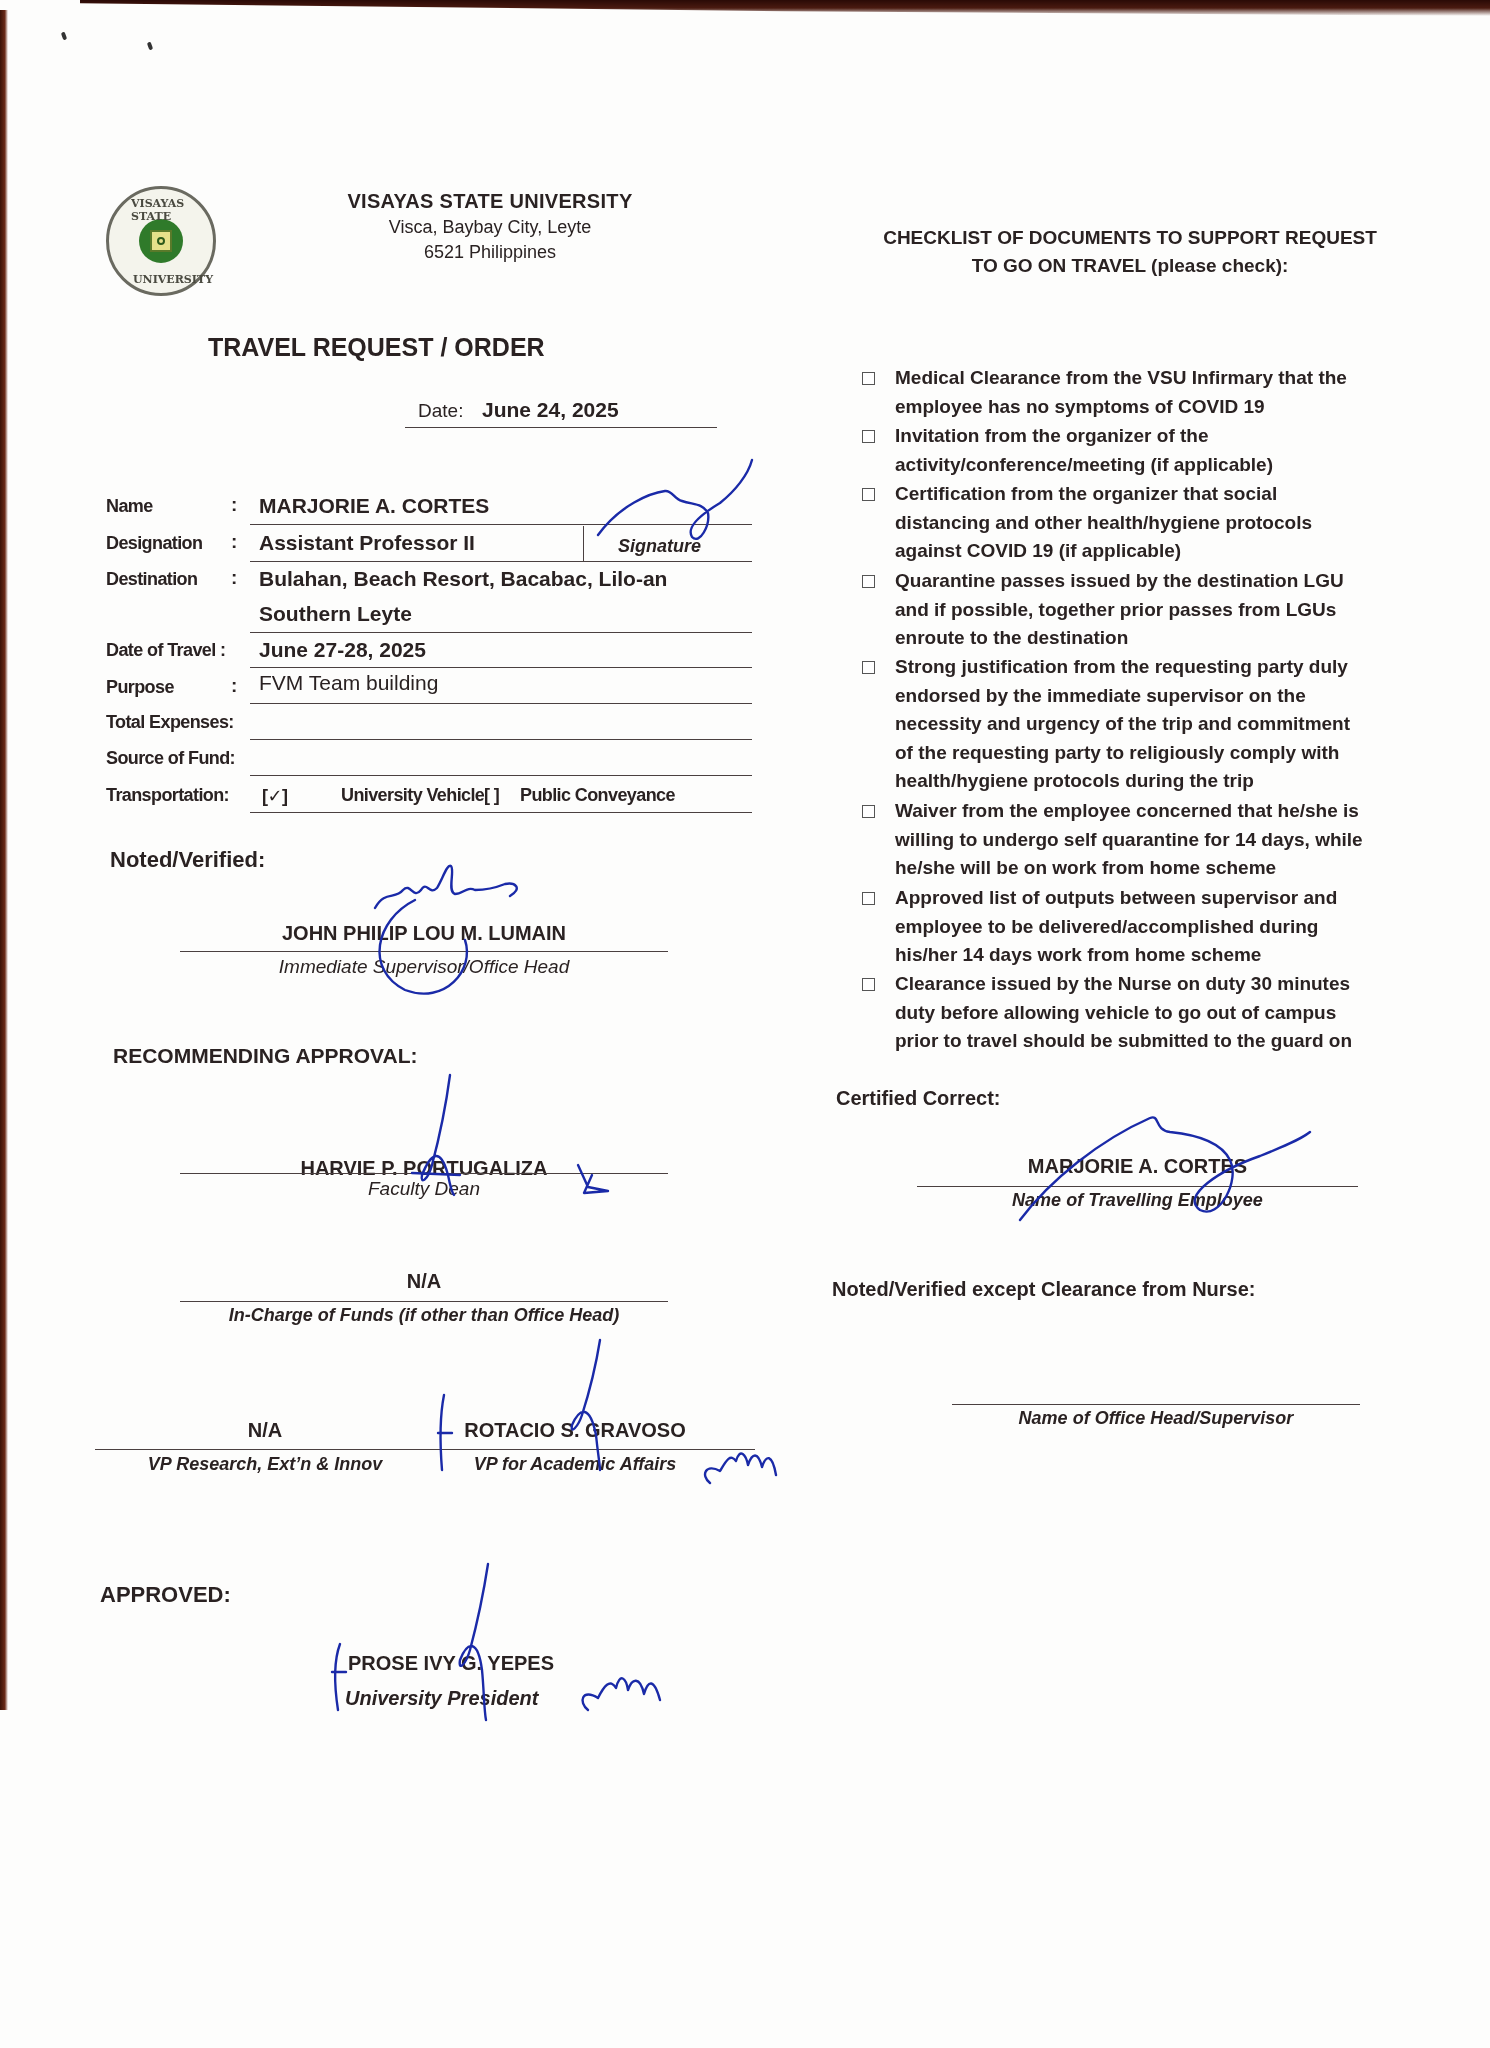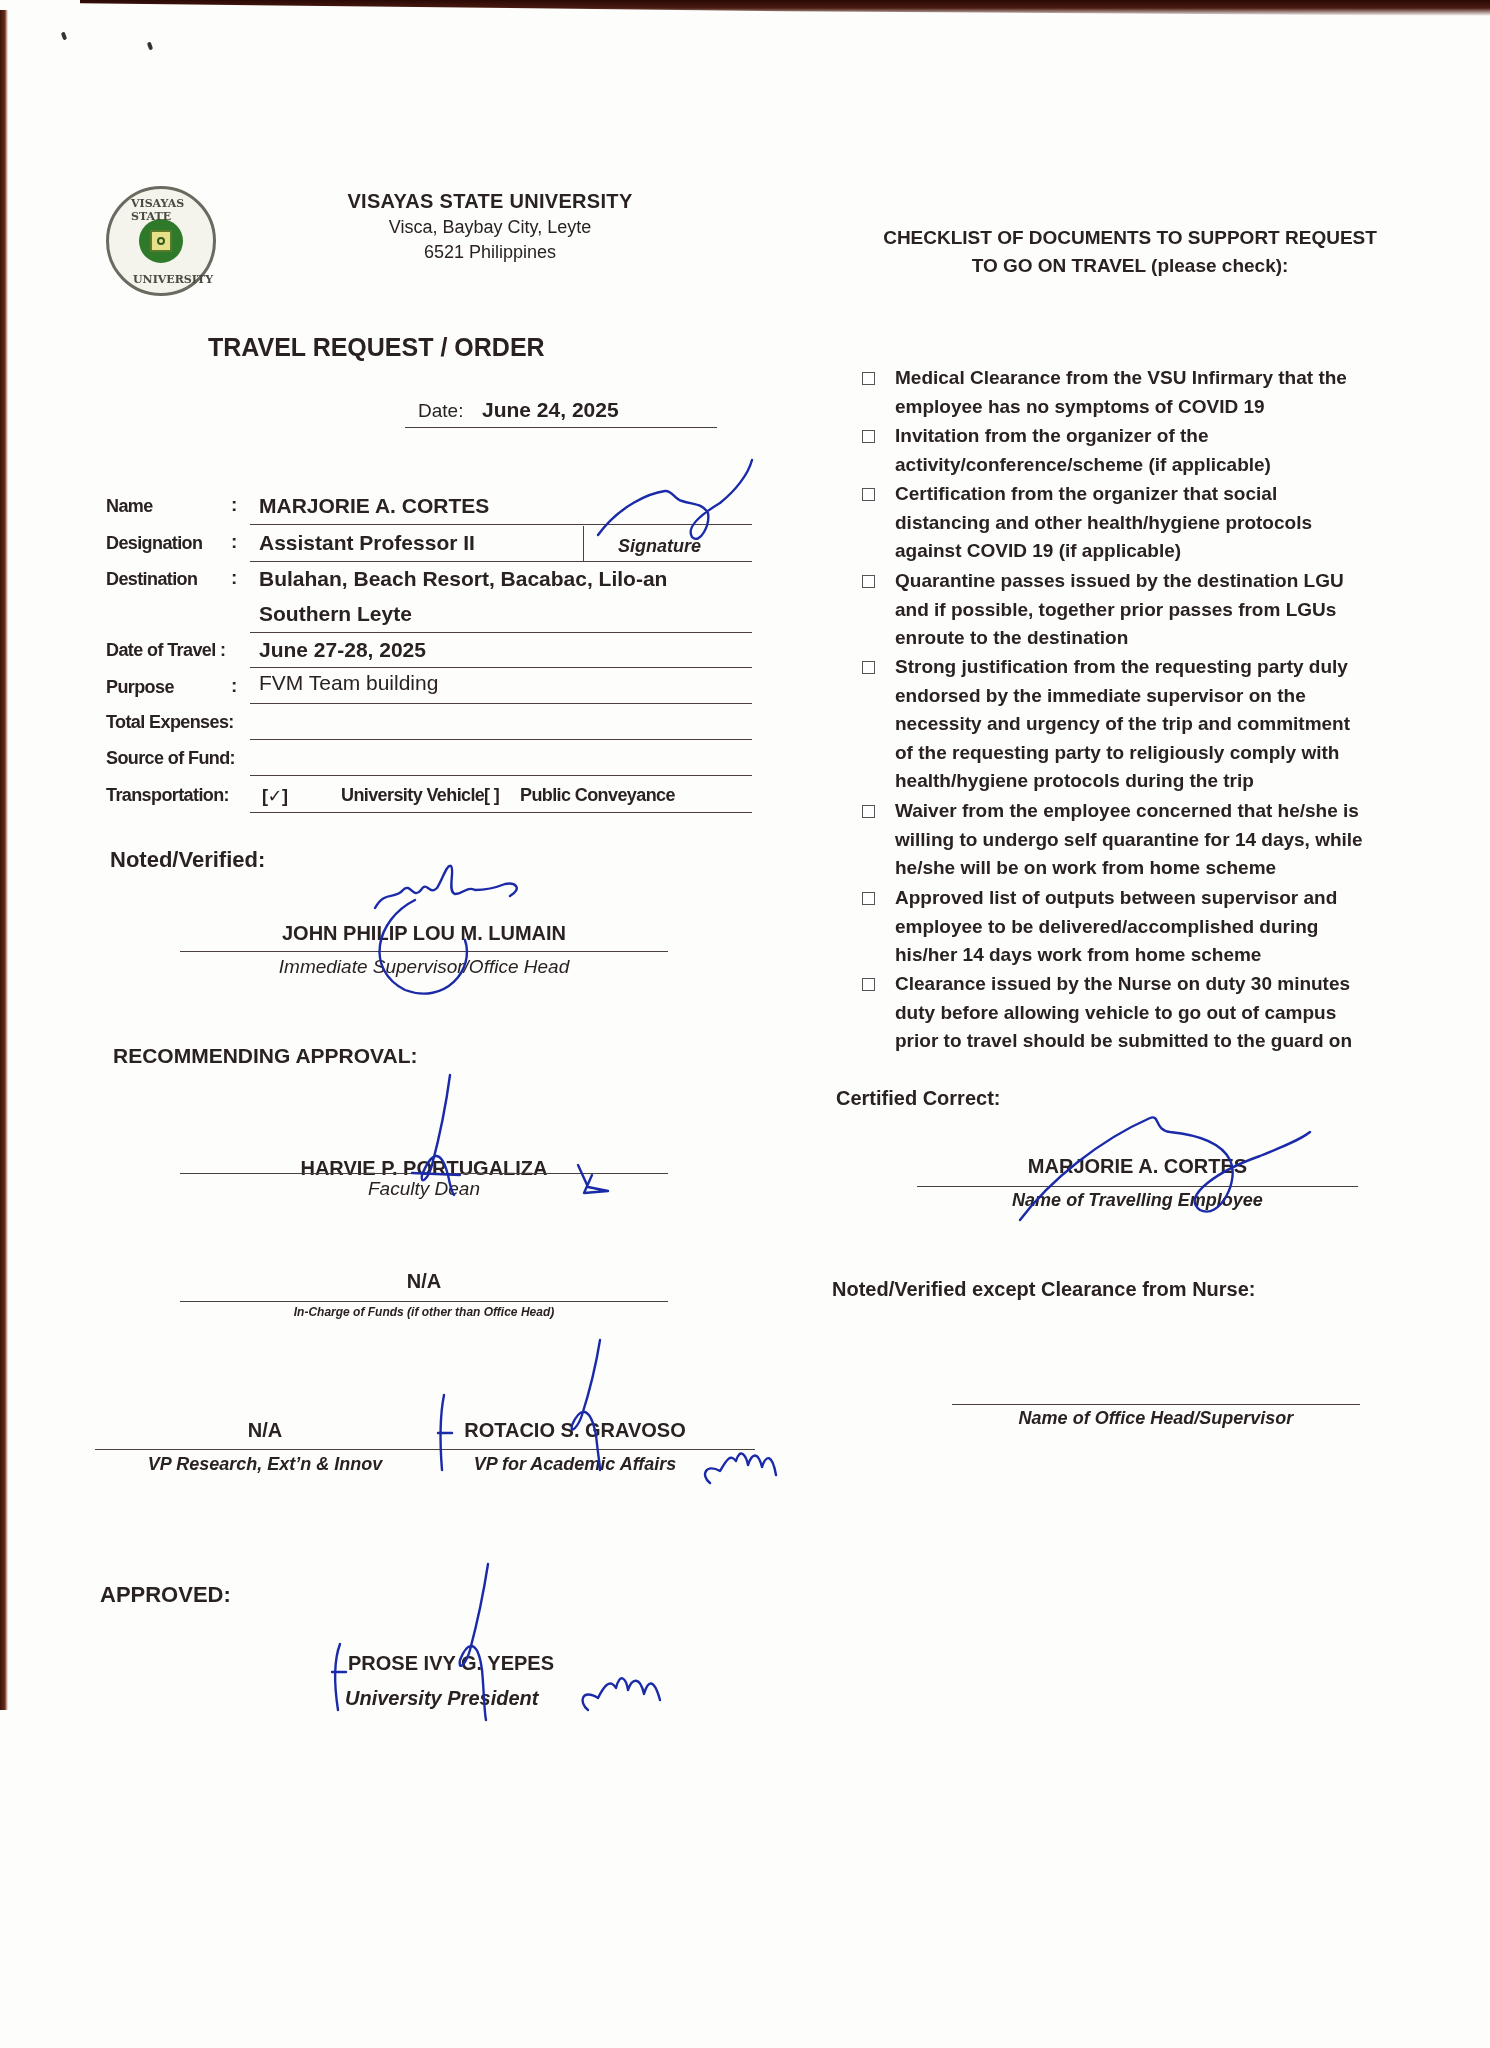--- a/index.html
+++ b/index.html
@@ -131,21 +131,21 @@
 
   <div>
     <div class="cb" style="left:862px;top:372px"></div>
     <div class="citem" style="top:364px">
       <div>Medical Clearance from the VSU Infirmary that the</div>
       <div>employee has no symptoms of COVID 19</div>
     </div>
     <div class="cb" style="left:862px;top:430px"></div>
     <div class="citem" style="top:422px">
       <div>Invitation from the organizer of the</div>
-      <div>activity/conference/scheme (if applicable)</div>
+      <div>activity/conference/meeting (if applicable)</div>
     </div>
     <div class="cb" style="left:862px;top:488px"></div>
     <div class="citem" style="top:480px">
       <div>Certification from the organizer that social</div>
       <div>distancing and other health/hygiene protocols</div>
       <div>against COVID 19 (if applicable)</div>
     </div>
     <div class="cb" style="left:862px;top:575px"></div>
     <div class="citem" style="top:567px">
       <div>Quarantine passes issued by the destination LGU</div>
@@ -194,21 +194,21 @@
   <div class="hline" style="left:180px;top:1173px;width:488px;"></div>
   <div class="sigrole" style="left:180px;top:1178px;width:488px;">Faculty Dean</div>
   <svg class="ink" style="left:400px;top:1065px;" width="220" height="140">
     <path d="M50 10 C46 40, 40 70, 32 100 C28 115, 20 120, 22 110 C30 90, 40 80, 48 110 C50 120, 52 128, 54 130"></path>
     <path d="M12 108 L60 110"></path>
     <path d="M178 100 L188 122 L208 126 L184 128 L192 110"></path>
   </svg>
 
   <div class="signame" style="left:180px;top:1270px;width:488px;">N/A</div>
   <div class="hline" style="left:180px;top:1301px;width:488px;"></div>
-  <div class="sigrole b" style="left:180px;top:1305px;width:488px;font-size:12px;">In-Charge of Funds (if other than Office Head)</div>
+  <div class="sigrole b" style="left:180px;top:1305px;width:488px;font-size:18px;">In-Charge of Funds (if other than Office Head)</div>
 
   <div class="signame" style="left:95px;top:1419px;width:340px;">N/A</div>
   <div class="sigrole b" style="left:95px;top:1454px;width:340px;font-size:18px;">VP Research, Ext’n &amp; Innov</div>
   <div class="signame" style="left:435px;top:1419px;width:280px;">ROTACIO S. GRAVOSO</div>
   <div class="sigrole b" style="left:435px;top:1454px;width:280px;font-size:18px;">VP for Academic Affairs</div>
   <div class="hline" style="left:95px;top:1449px;width:660px;"></div>
   <svg class="ink" style="left:430px;top:1335px;" width="370" height="160">
     <path d="M170 5 C166 30, 160 55, 152 80 C148 92, 140 100, 142 90 C150 72, 160 70, 166 100 C168 120, 170 130, 170 135"></path>
     <path d="M14 60 C10 80, 10 110, 12 135"></path>
     <path d="M8 98 L22 98"></path>

